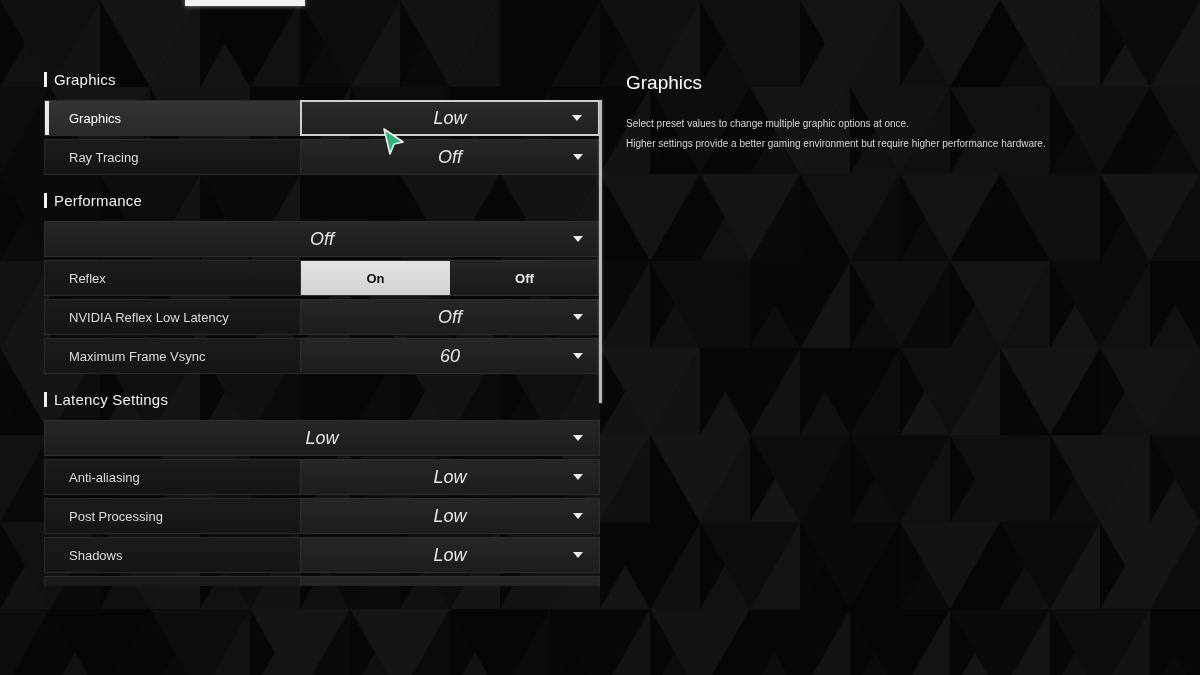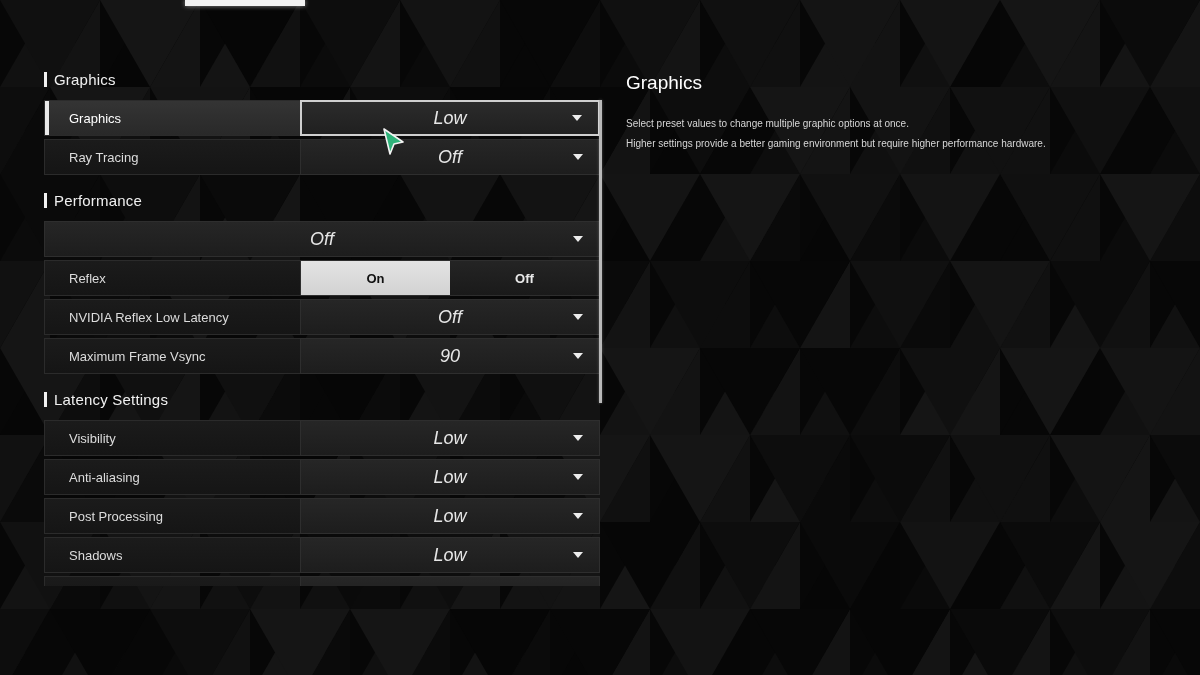--- a/index.html
+++ b/index.html
@@ -666,32 +666,31 @@
           <div class="srow">
             <div class="label-cell">NVIDIA Reflex Low Latency</div>
             <div class="value-cell">
               <span>Off</span>
               <span class="caret"></span>
             </div>
           </div>
           <div class="srow">
             <div class="label-cell">Maximum Frame Vsync</div>
             <div class="value-cell">
-              <span>90</span>
+              <span>60</span>
               <span class="caret"></span>
             </div>
           </div>
         </div>
         <div class="section-header sec-gap">
           <span class="section-accent"></span>
           <span>Latency Settings</span>
         </div>
         <div class="rows">
           <div class="srow">
-            <div class="label-cell">Visibility</div>
             <div class="value-cell">
               <span>Low</span>
               <span class="caret"></span>
             </div>
           </div>
           <div class="srow">
             <div class="label-cell">Anti-aliasing</div>
             <div class="value-cell">
               <span>Low</span>
               <span class="caret"></span>

